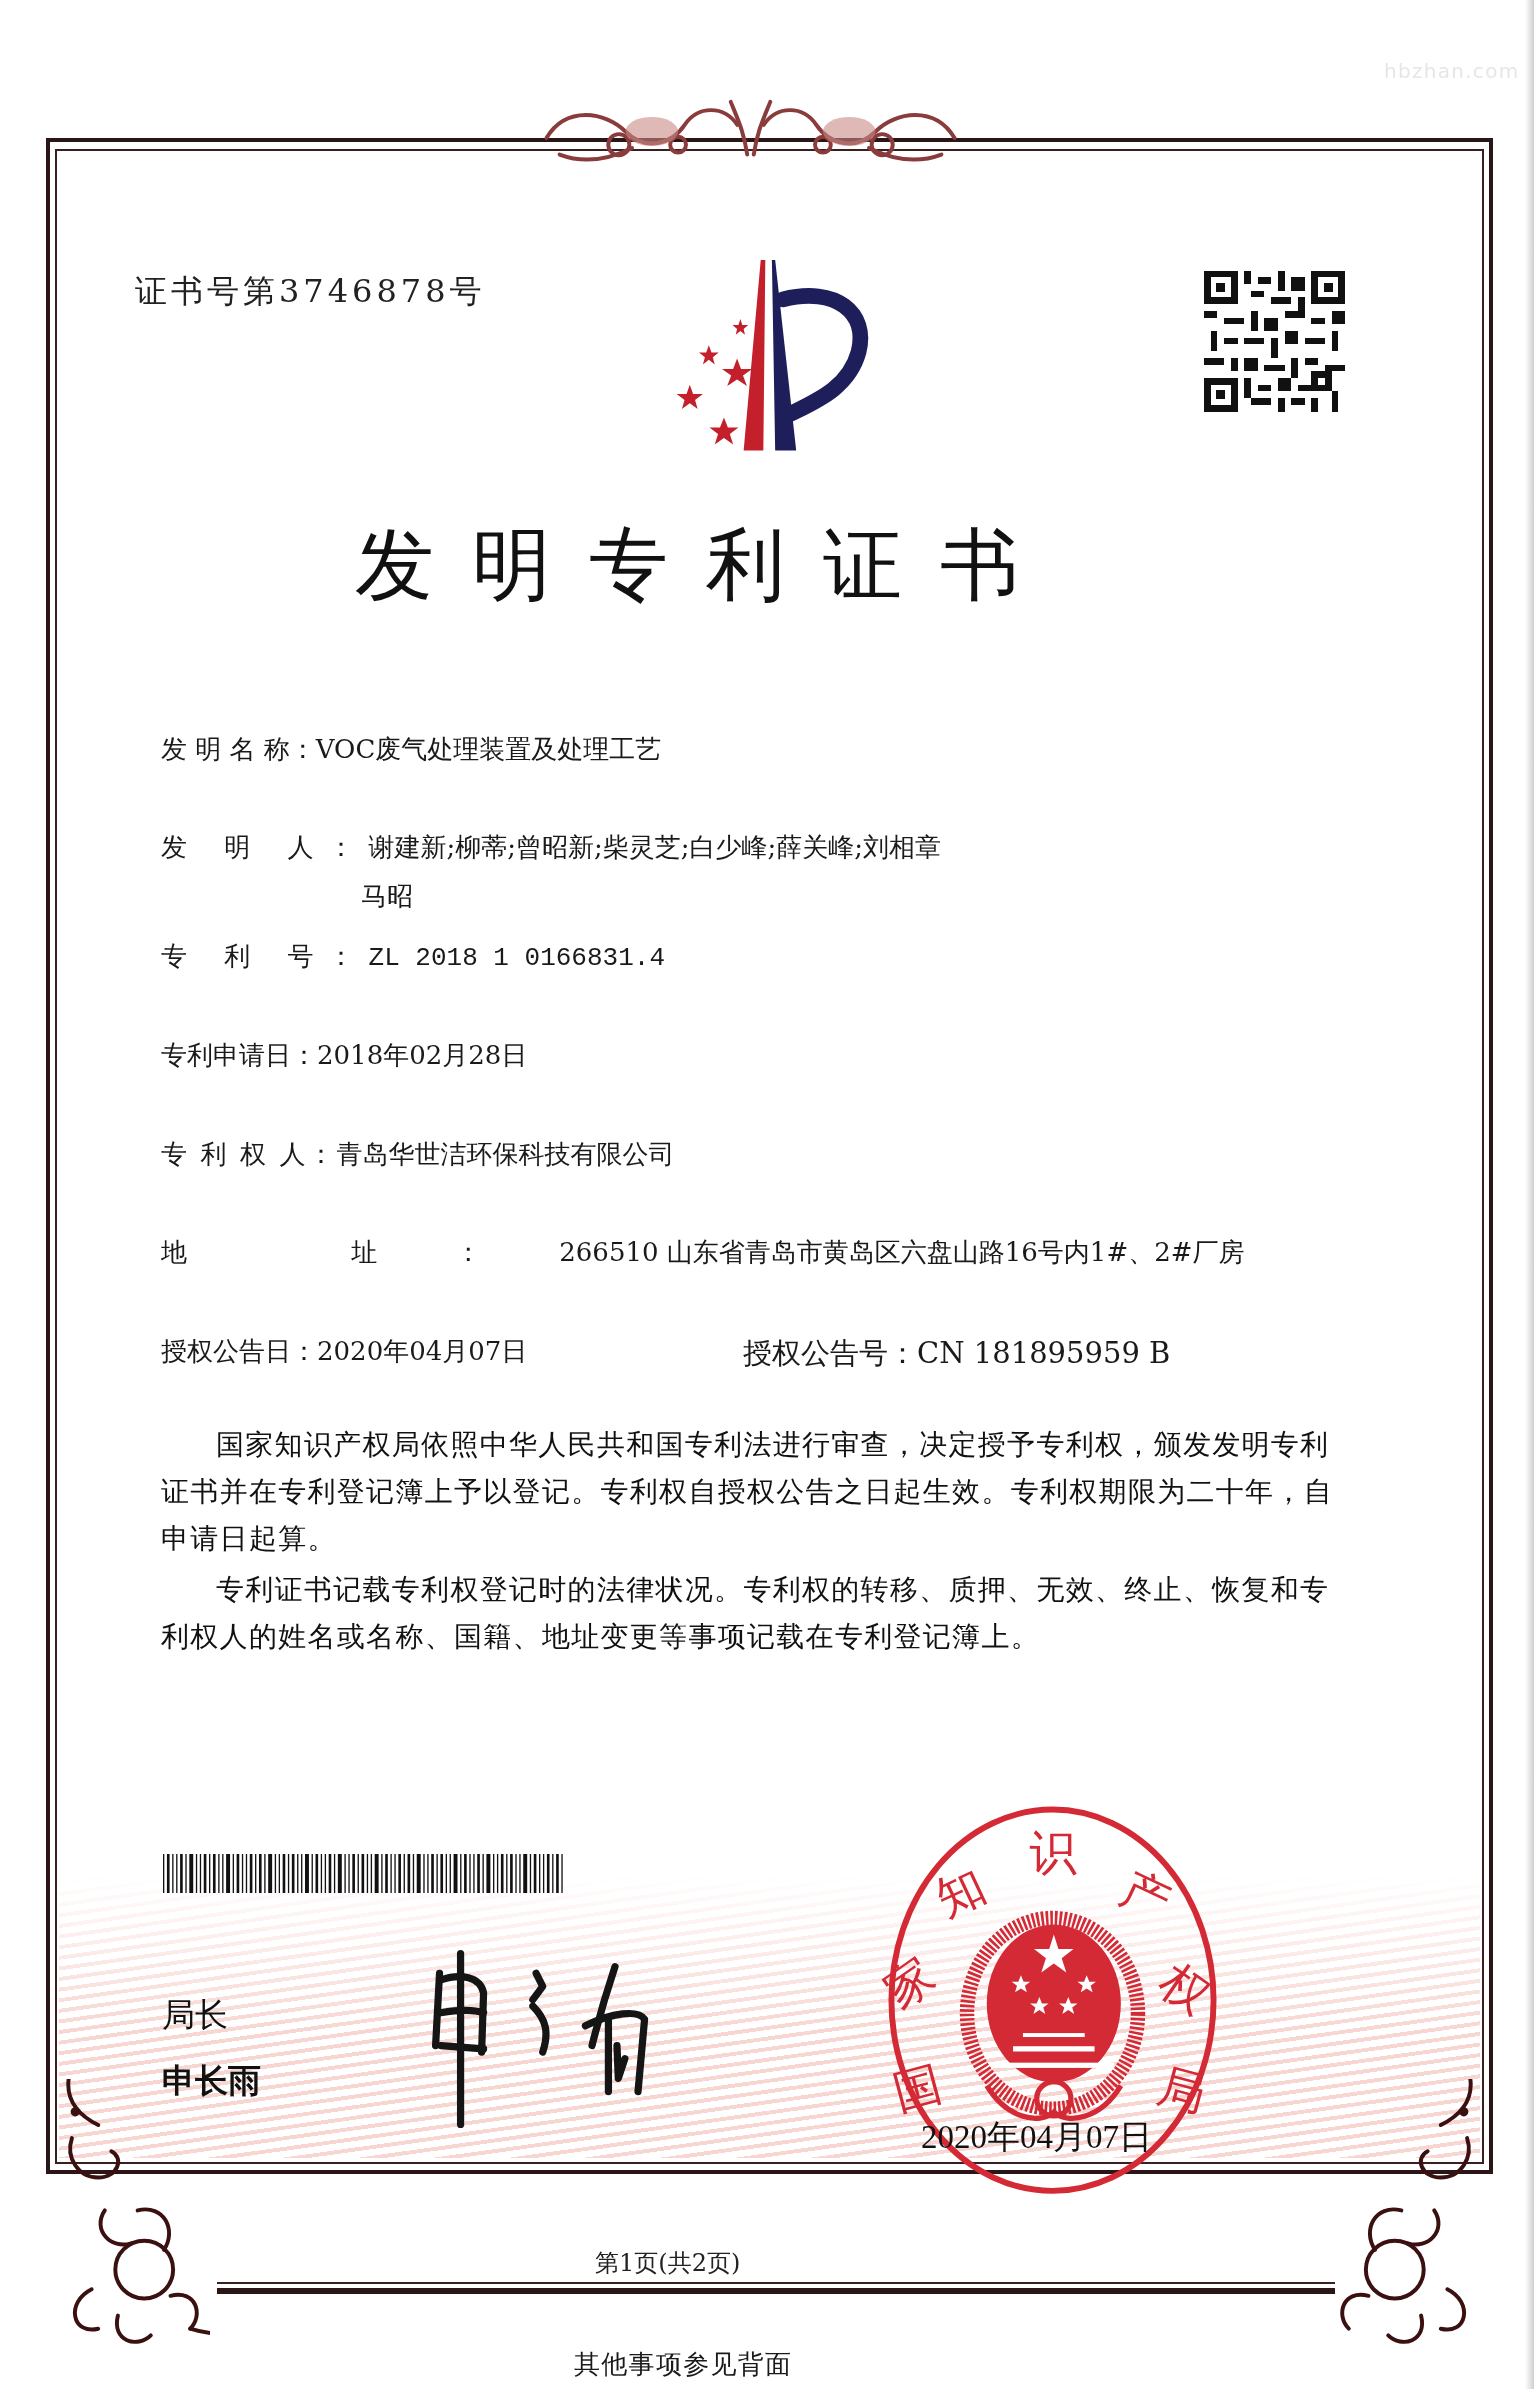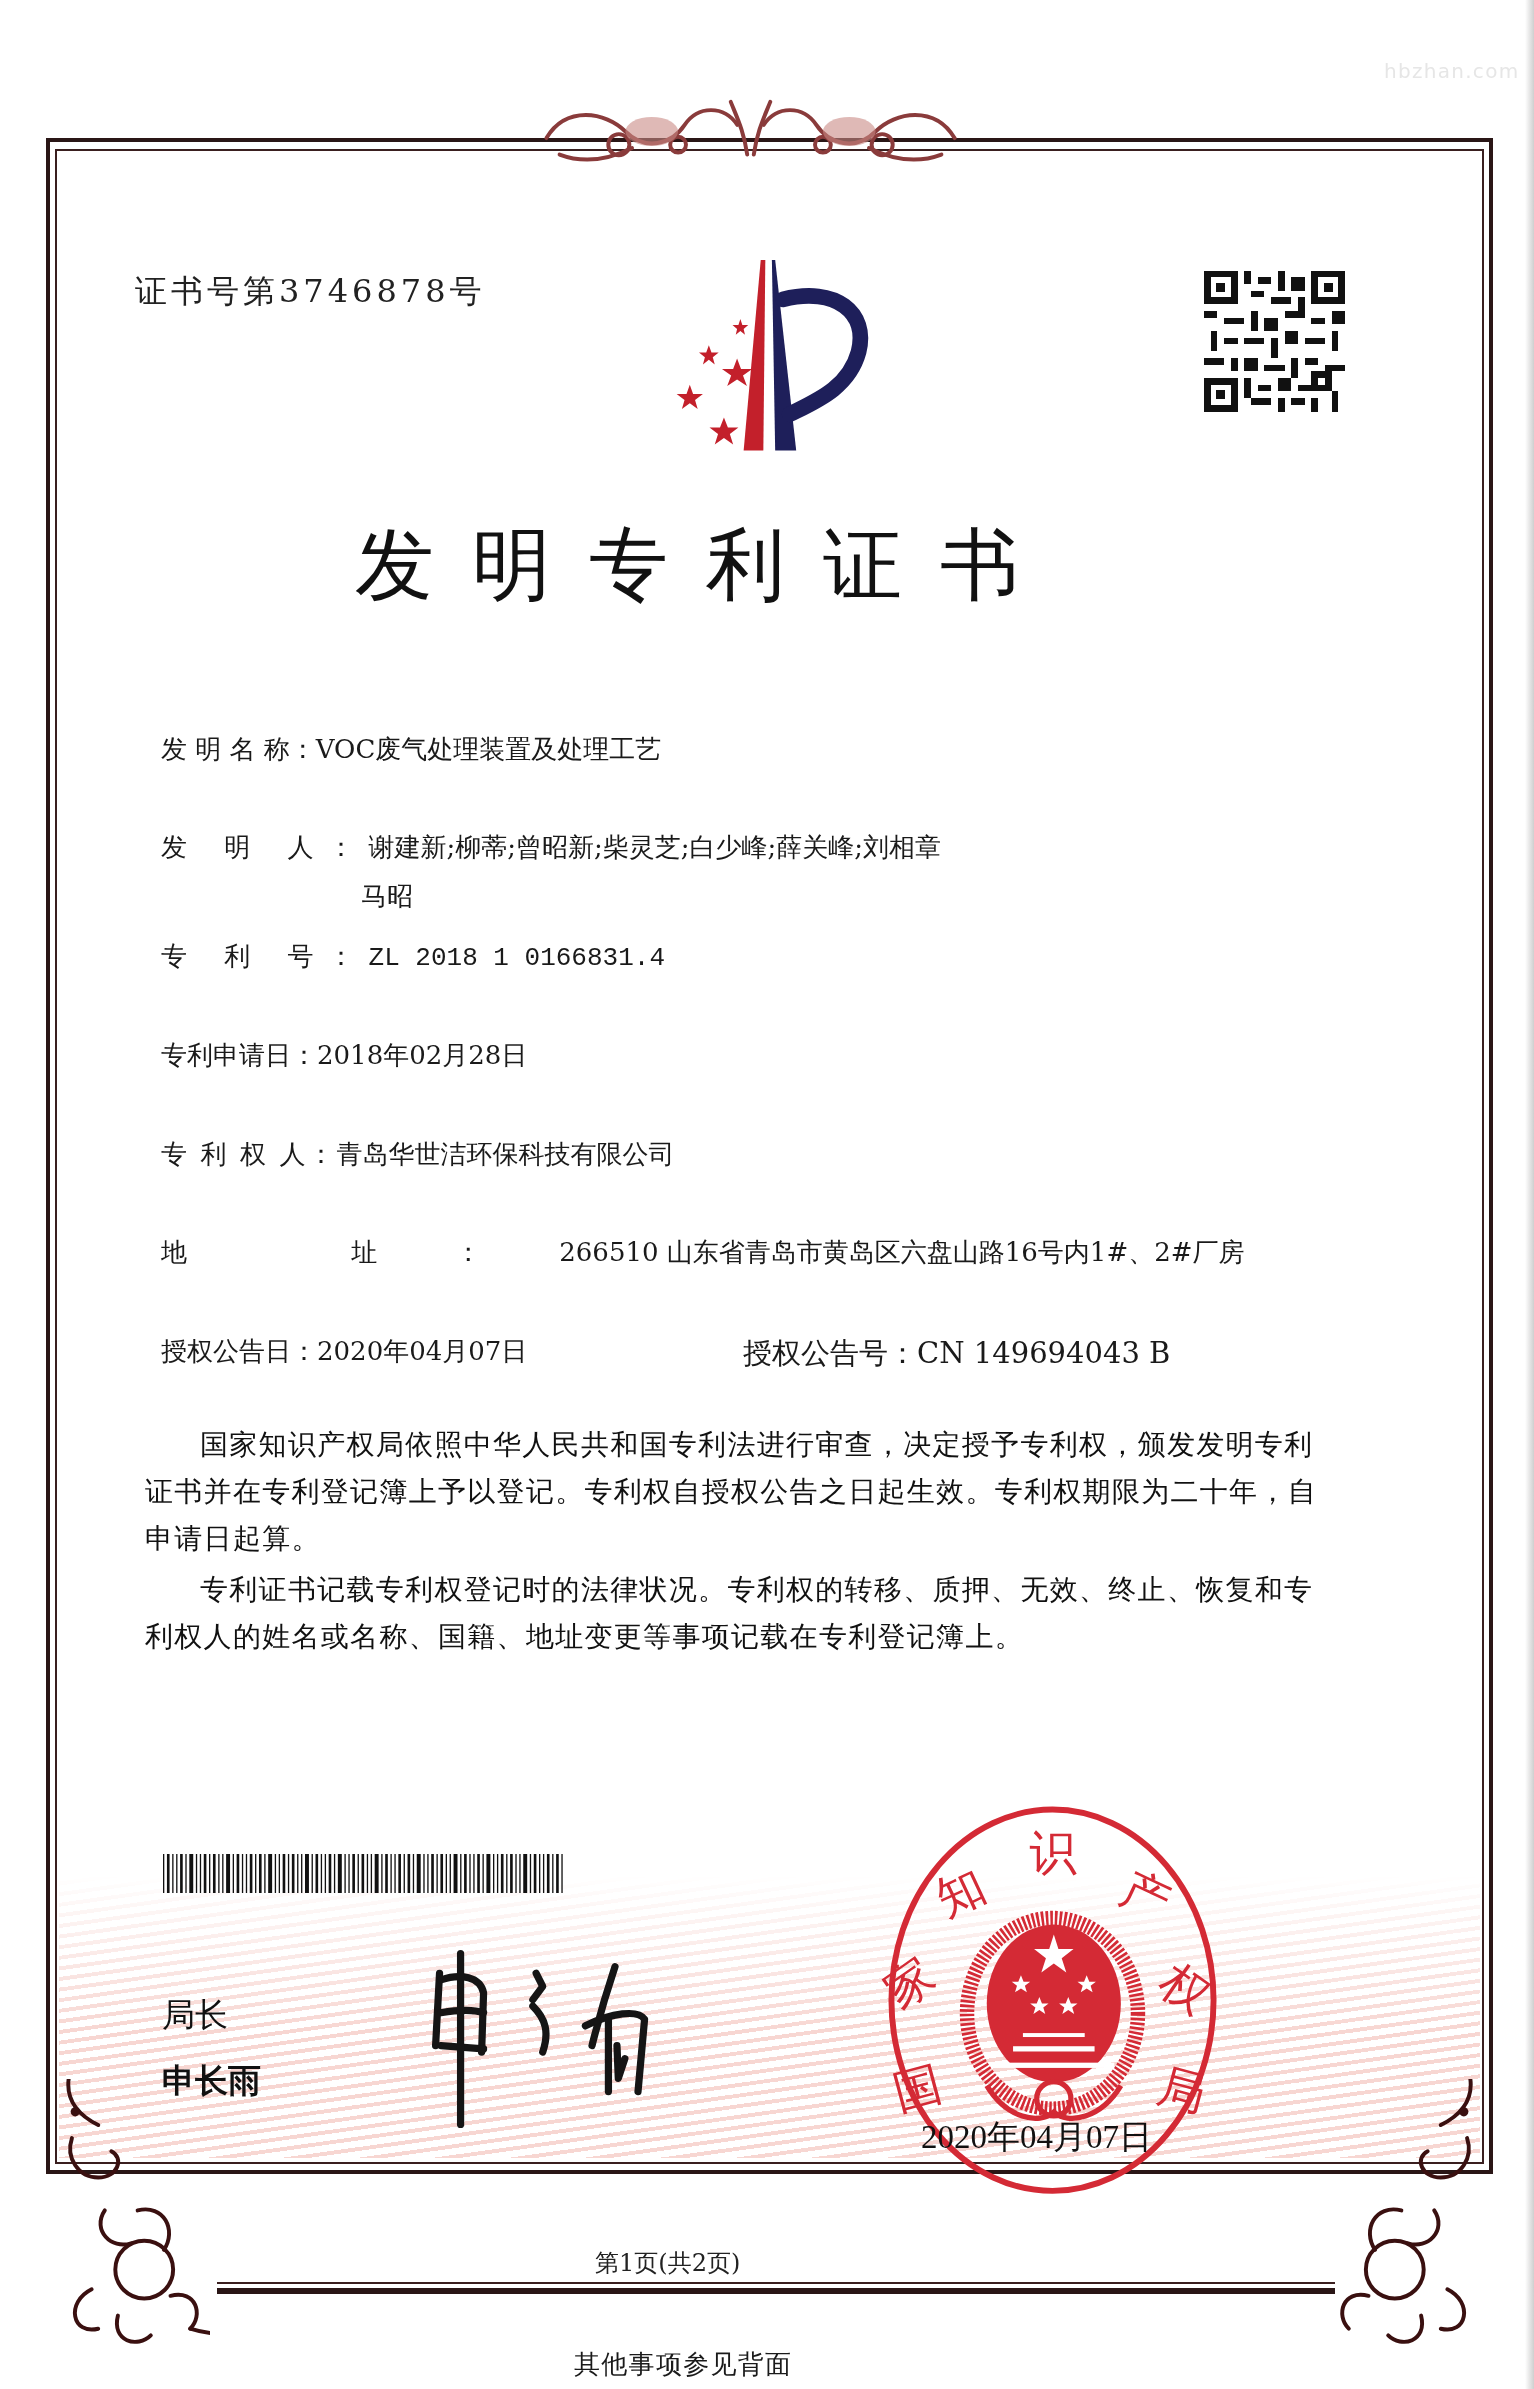--- a/index.html
+++ b/index.html
@@ -48,21 +48,21 @@
   .title {
     position: absolute; left: 355px; top: 513px; width: 724px;
     font-family: "DejaVu Sans", sans-serif; font-size: 79px; font-weight: normal;
     letter-spacing: 38px; color: #111;
   }
   .field { position: absolute; left: 161px; font-size: 26px; color: #1a1a1a; white-space: nowrap; }
   .field .lbl { display: inline-block; letter-spacing: 0; }
   .field .val { display: inline-block; }
   .field2 { position: absolute; left: 743px; font-size: 29px; white-space: nowrap; }
   .para {
-    position: absolute; left: 145px; width: 1191px; font-size: 28px; line-height: 47px;
+    position: absolute; left: 161px; width: 1191px; font-size: 28px; line-height: 47px;
     letter-spacing: 1.3px; color: #111; text-indent: 55px;
     font-family: "DejaVu Serif", serif;
   }
   .barcode { position: absolute; left: 163px; top: 1854px; width: 401px; height: 39px; }
   .director { position: absolute; left: 162px; font-family: "DejaVu Sans", sans-serif; font-size: 33px; color: #111; }
   .signature { position: absolute; left: 421px; top: 1947px; width: 342px; height: 184px; }
   .seal { position: absolute; left: 875px; top: 1803px; width: 355px; height: 401px; }
   .seal-date {
     position: absolute; left: 921px; top: 2115px; font-size: 33px; color: #111;
     font-family: "Liberation Serif", serif;
@@ -216,21 +216,21 @@
 <div class="field" style="top:1137px;">
   <span class="lbl" style="letter-spacing:2.6px;">专 利 权 人：</span><span class="val">青岛华世洁环保科技有限公司</span>
 </div>
 <div class="field" style="top:1235px;">
   <span class="lbl" style="letter-spacing:78px;">地 址：</span><span class="val">266510 山东省青岛市黄岛区六盘山路16号内1#、2#厂房</span>
 </div>
 <div class="field" style="top:1334px;text-decoration:underline;">
   <span class="lbl">授权公告日：</span><span class="val">2020年04月07日</span>
 </div>
 <div class="field2" style="top:1334px;">
-  <span>授权公告号：</span><span>CN 149694043 B</span>
+  <span>授权公告号：</span><span>CN 181895959 B</span>
 </div>
 
 <div class="para" style="top:1421px;">国家知识产权局依照中华人民共和国专利法进行审查，决定授予专利权，颁发发明专利证书并在专利登记簿上予以登记。专利权自授权公告之日起生效。专利权期限为二十年，自申请日起算。</div>
 <div class="para" style="top:1566px;">专利证书记载专利权登记时的法律状况。专利权的转移、质押、无效、终止、恢复和专利权人的姓名或名称、国籍、地址变更等事项记载在专利登记簿上。</div>
 
 <svg class="barcode" viewBox="0 0 305 30" preserveAspectRatio="none">
   <g fill="#111">
     <rect x="0" y="0" width="1" height="30"></rect>
       <rect x="3" y="0" width="2" height="30"></rect>
       <rect x="7" y="0" width="1" height="30"></rect>

